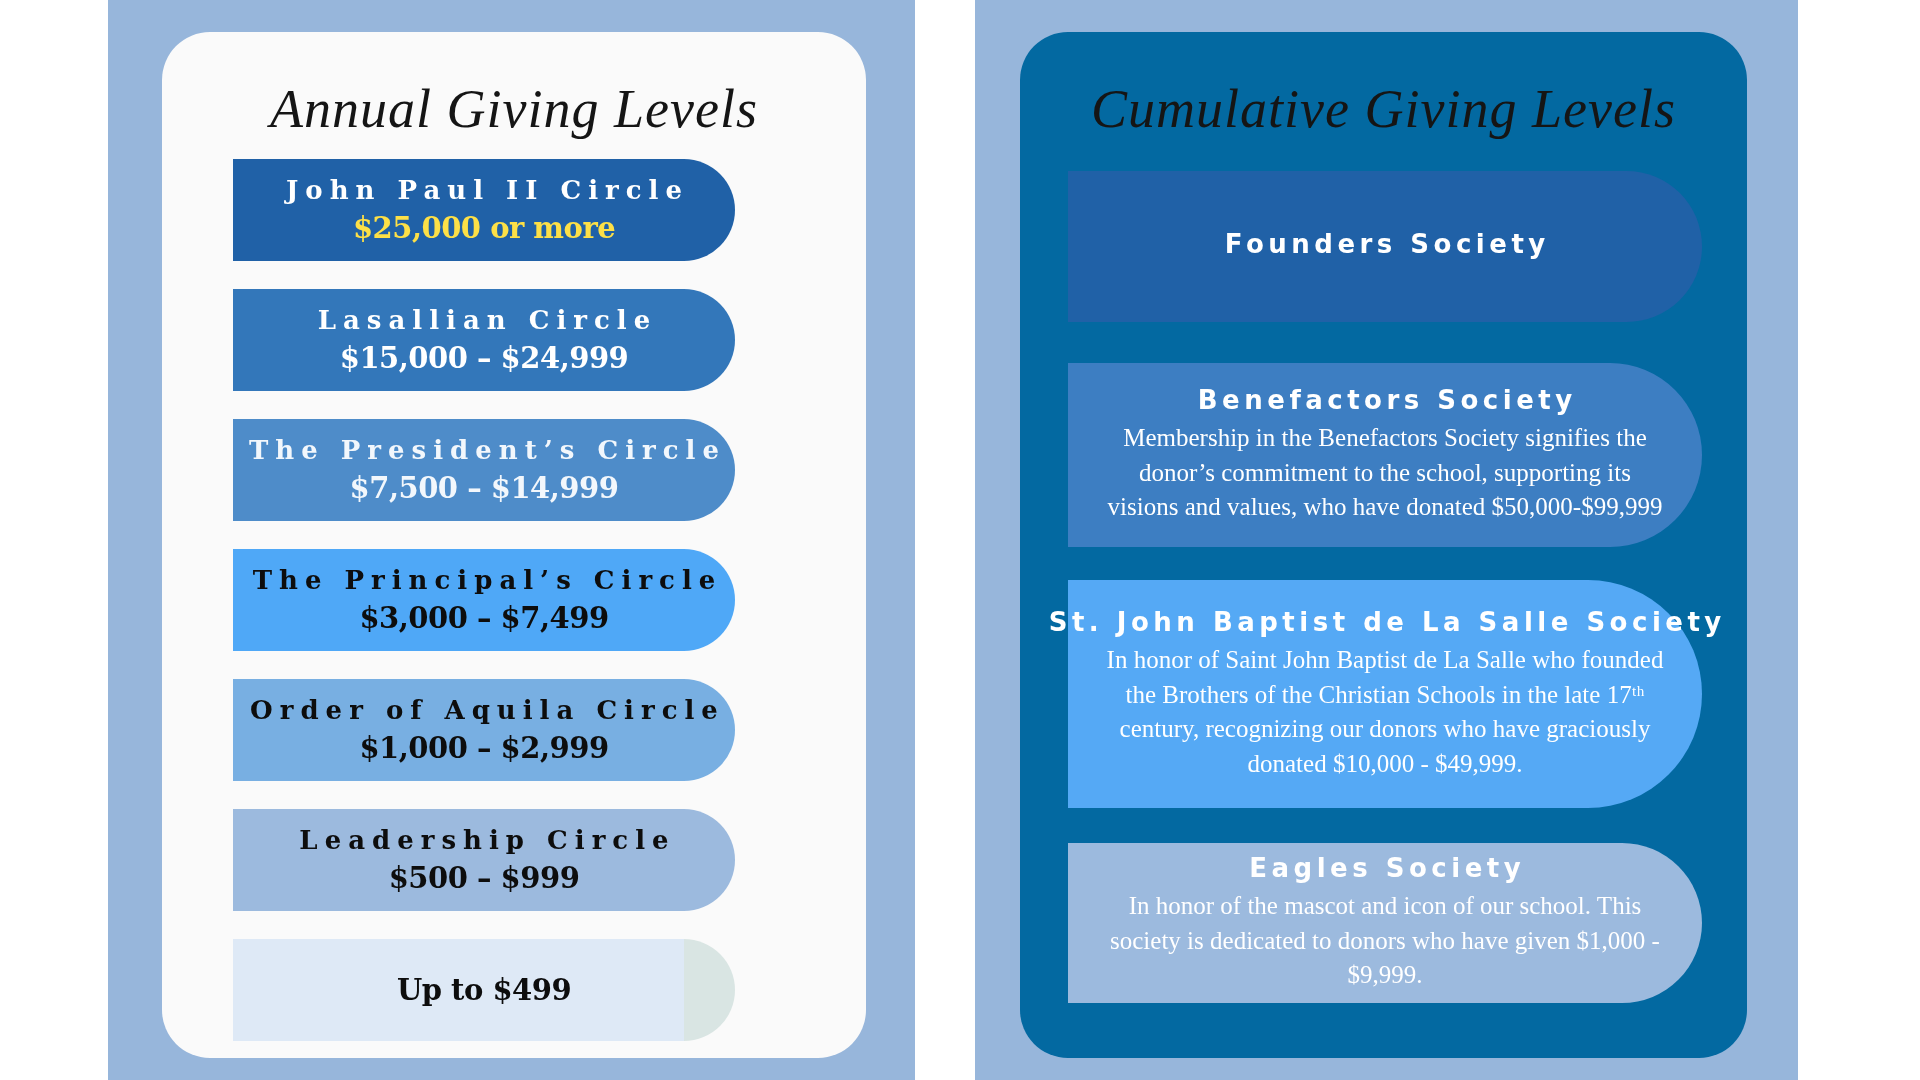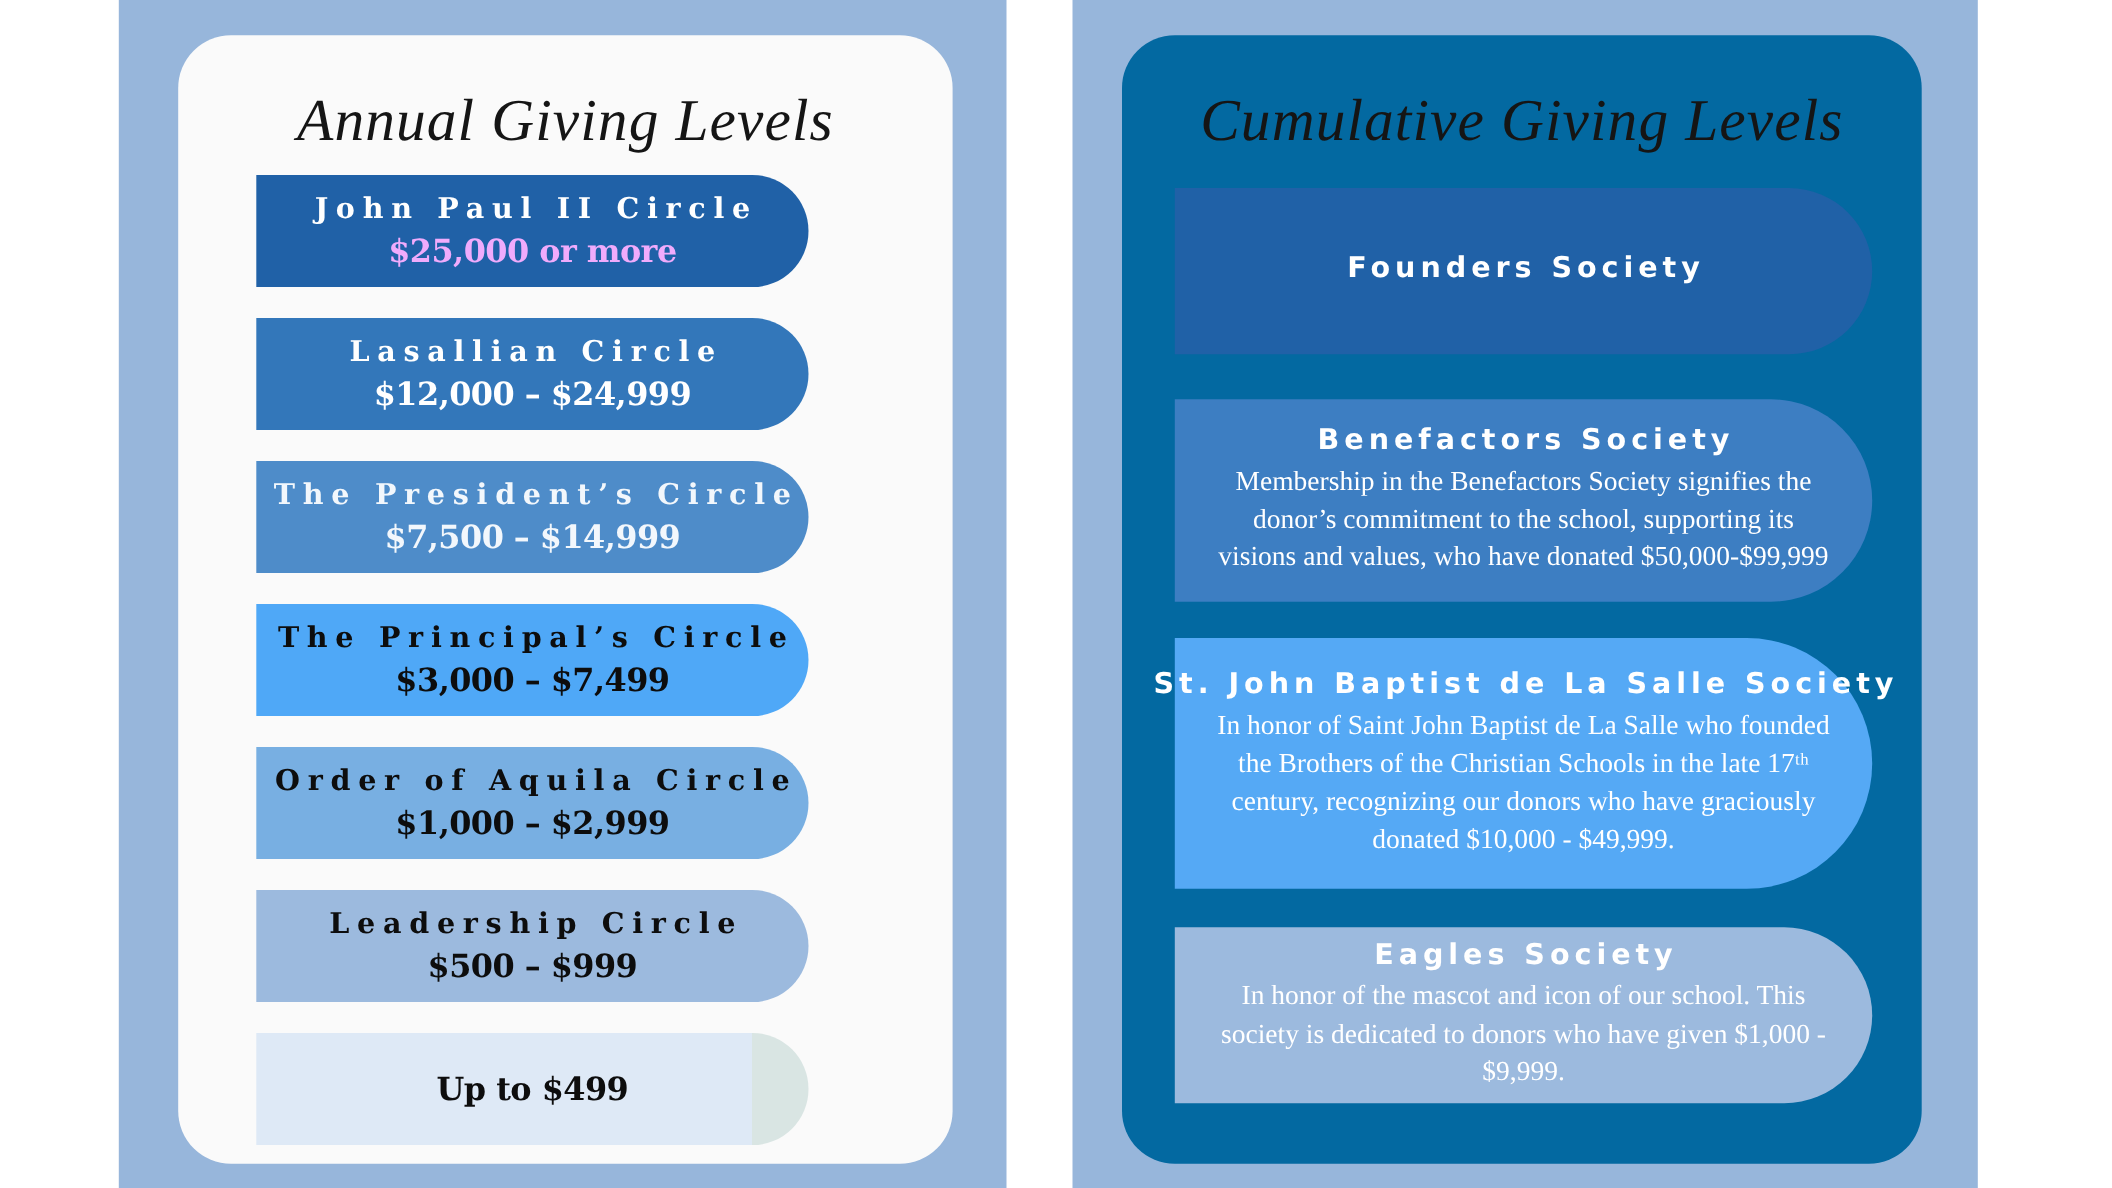--- a/index.html
+++ b/index.html
@@ -59,26 +59,26 @@
 </head>
 <body>
 
 <div class="band left" style="background: rgb(151, 182, 219);">
   <div class="card left" style="background: rgb(250, 250, 250);">
 
     <div class="script-title">Annual Giving Levels</div>
 
     <div class="tier" style="top: 127px; background: rgb(32, 97, 167);">
       <div class="tier-name" style="color: rgb(255, 255, 255);">John Paul II Circle</div>
-      <div class="tier-amount" style="color: #f0abfc;">$25,000 or more</div>
+      <div class="tier-amount" style="color: #fde047;">$25,000 or more</div>
     </div>
 
     <div class="tier" style="top: 257px; background: rgb(51, 119, 186);">
       <div class="tier-name" style="color: rgb(255, 255, 255);">Lasallian Circle</div>
-      <div class="tier-amount" style="color: rgb(255, 255, 255);">$12,000 – $24,999</div>
+      <div class="tier-amount" style="color: rgb(255, 255, 255);">$15,000 – $24,999</div>
     </div>
 
     <div class="tier" style="top: 387px; background: rgb(78, 140, 201);">
       <div class="tier-name" style="color: rgb(242, 247, 252);">The President’s Circle</div>
       <div class="tier-amount" style="color: rgb(242, 247, 252);">$7,500 – $14,999</div>
     </div>
 
     <div class="tier" style="top: 517px; background: rgb(79, 168, 247);">
       <div class="tier-name" style="color: rgb(13, 13, 13);">The Principal’s Circle</div>
       <div class="tier-amount" style="color: rgb(13, 13, 13);">$3,000 – $7,499</div>

